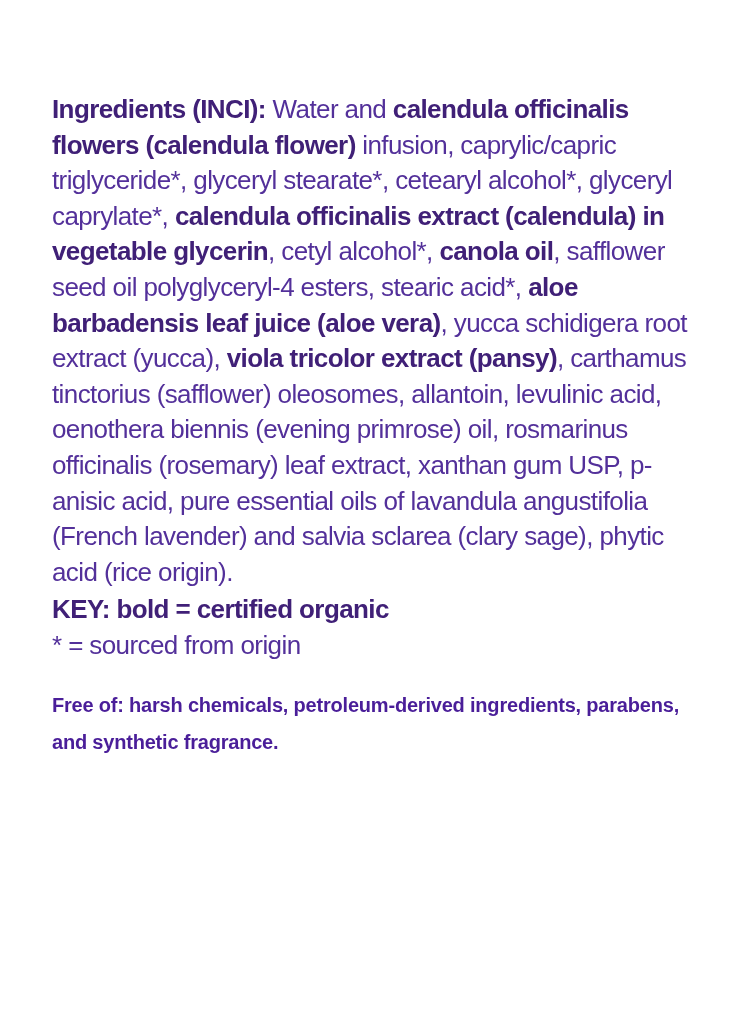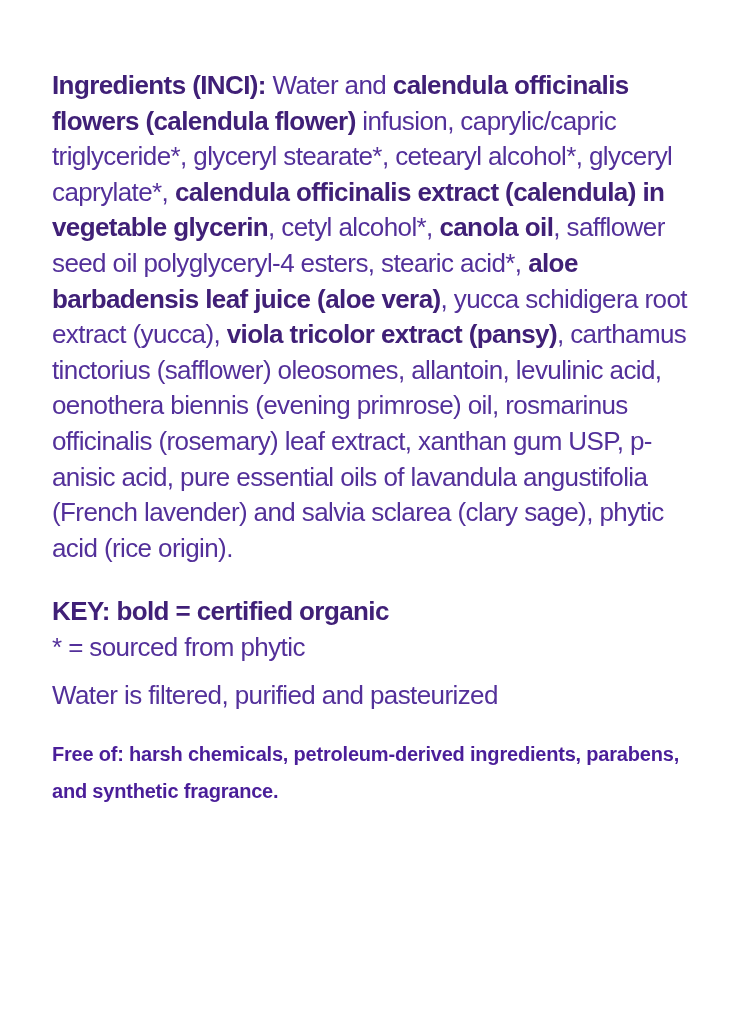--- a/index.html
+++ b/index.html
@@ -16,55 +16,54 @@
   }
   body {
     width: 730px;
     height: 1023px;
     overflow: hidden;
     font-family: "Liberation Sans", sans-serif;
   }
   .label {
     width: 730px;
     height: 1023px;
-    padding: 68px 36px 0 52px;
+    padding: 92px 36px 0 52px;
     background: var(--bg);
     border-radius: 18px;
   }
   .para {
     margin: 0;
     max-width: 648px;
     font-size: 26px;
     line-height: 35.6px;
     letter-spacing: -0.6px;
     color: var(--regular);
     font-weight: 400;
   }
   .para .b {
     font-weight: 700;
     color: var(--bold);
   }
-  .para.key-line-1 { margin-top: 28px; }
+  .para.key-line-1 { margin-top: 2px; }
   .para.key-line-2 { margin-top: 0; }
   .para.water-note { margin-top: 12px; }
   .para.free-of {
     margin-top: 23px;
     font-size: 20px;
     line-height: 37px;
     letter-spacing: -0.2px;
     max-width: 640px;
   }
   .para.free-of .b { color: var(--freeof); }
 </style>
 </head>
 <body>
 
 <div class="label">
   <p class="para ingredients"><span class="b">Ingredients (INCI): </span><span>Water and </span><span class="b">calendula officinalis flowers (calendula flower)</span><span> infusion, caprylic/capric triglyceride*, glyceryl stearate*, cetearyl alcohol*, glyceryl caprylate*, </span><span class="b">calendula officinalis extract (calendula) in vegetable glycerin</span><span>, cetyl alcohol*, </span><span class="b">canola oil</span><span>, safflower seed oil polyglyceryl-4 esters, stearic acid*, </span><span class="b">aloe barbadensis leaf juice (aloe vera)</span><span>, yucca schidigera root extract (yucca), </span><span class="b">viola tricolor extract (pansy)</span><span>, carthamus tinctorius (safflower) oleosomes, allantoin, levulinic acid, oenothera biennis (evening primrose) oil, rosmarinus officinalis (rosemary) leaf extract, xanthan gum USP, p-anisic acid, pure essential oils of lavandula angustifolia (French lavender) and salvia sclarea (clary sage), phytic acid (rice origin).</span></p>
 
   <p class="para key-line-1"><span class="b">KEY: bold = certified organic</span></p>
 
-  <p class="para key-line-2"><span>* = sourced from phytic</span></p>
+  <p class="para key-line-2"><span>* = sourced from origin</span></p>
 
-  <p class="para water-note"><span>Water is filtered, purified and pasteurized</span></p>
 
   <p class="para free-of"><span class="b">Free of: harsh chemicals, petroleum-derived ingredients, parabens, and synthetic fragrance.</span></p>
 </div>
 
 </body></html>

